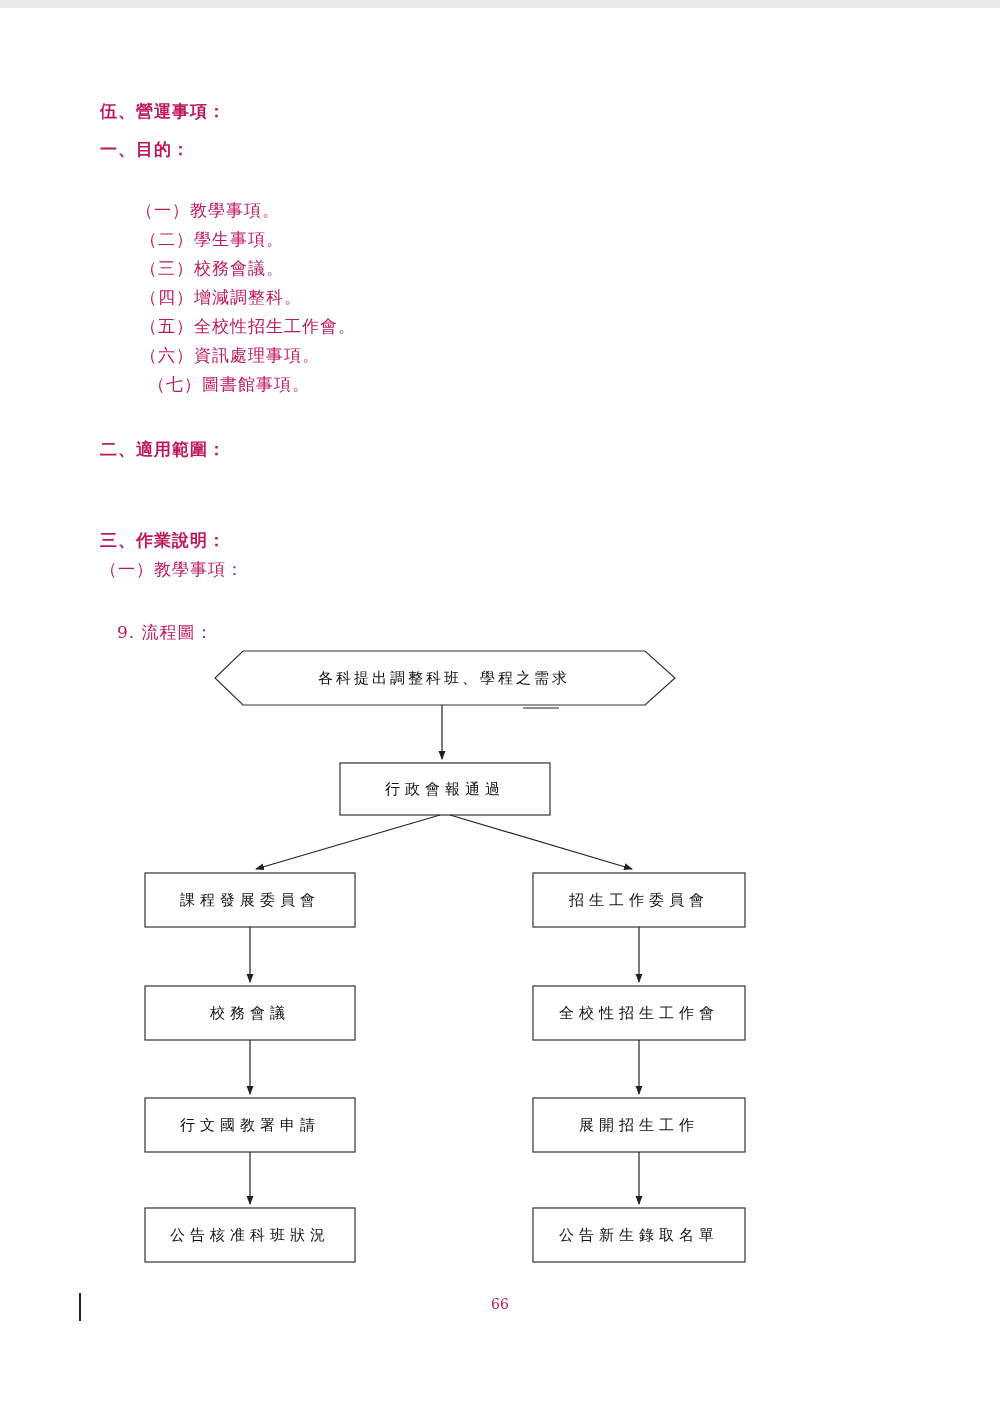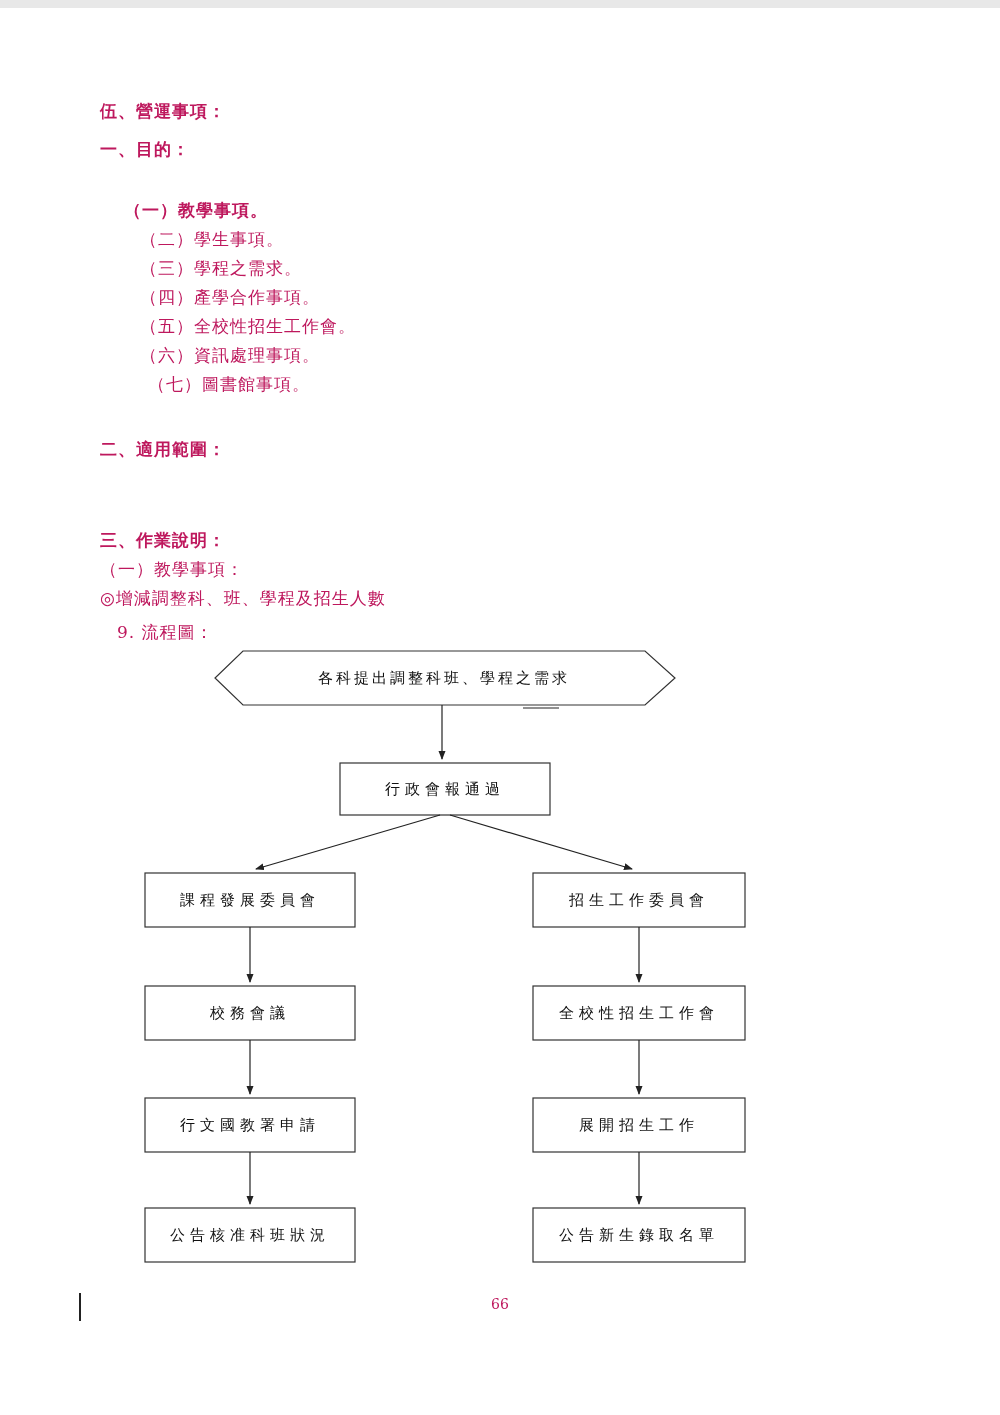--- a/index.html
+++ b/index.html
@@ -55,33 +55,32 @@
   }
 </style>
 </head>
 <body>
 
 <div class="page">
 
   <div class="line bold" style="top:92px;  left:100px;">伍、營運事項：</div>
   <div class="line bold" style="top:130px; left:100px;">一、目的：</div>
 
-  <div class="line" style="top:191px; left:124px;font-weight:bold;">（一）教學事項。</div>
+  <div class="line" style="top:191px; left:136px;">（一）教學事項。</div>
   <div class="line" style="top:220px; left:140px;">（二）學生事項。</div>
-  <div class="line" style="top:249px; left:140px;">（三）學程之需求。</div>
-  <div class="line" style="top:278px; left:140px;">（四）產學合作事項。</div>
+  <div class="line" style="top:249px; left:140px;">（三）校務會議。</div>
+  <div class="line" style="top:278px; left:140px;">（四）增減調整科。</div>
   <div class="line" style="top:307px; left:140px;">（五）全校性招生工作會。</div>
   <div class="line" style="top:336px; left:140px;">（六）資訊處理事項。</div>
   <div class="line" style="top:365px; left:148px;">（七）圖書館事項。</div>
 
   <div class="line bold" style="top:430px; left:100px;text-align:center;">二、適用範圍：</div>
 
   <div class="line bold" style="top:521px; left:100px;">三、作業說明：</div>
   <div class="line" style="top:550px; left:100px;">（一）教學事項：</div>
-  <div class="line" style="top:579px; left:100px;">◎增減調整科、班、學程及招生人數</div>
   <div class="line" style="top:613px; left:117px;">9. 流程圖：</div>
 
   <svg class="flowchart-svg" viewBox="0 0 1000 660">
     <defs>
       <marker id="arrow" markerWidth="10" markerHeight="8" refX="8" refY="3.5" orient="auto" markerUnits="userSpaceOnUse">
         <path d="M0,0 L9,3.5 L0,7 Z" fill="#222222"></path>
       </marker>
     </defs>
 
     <polygon class="flow-shape" points="243,8 645,8 675,35 645,62 243,62 215,35"></polygon>

